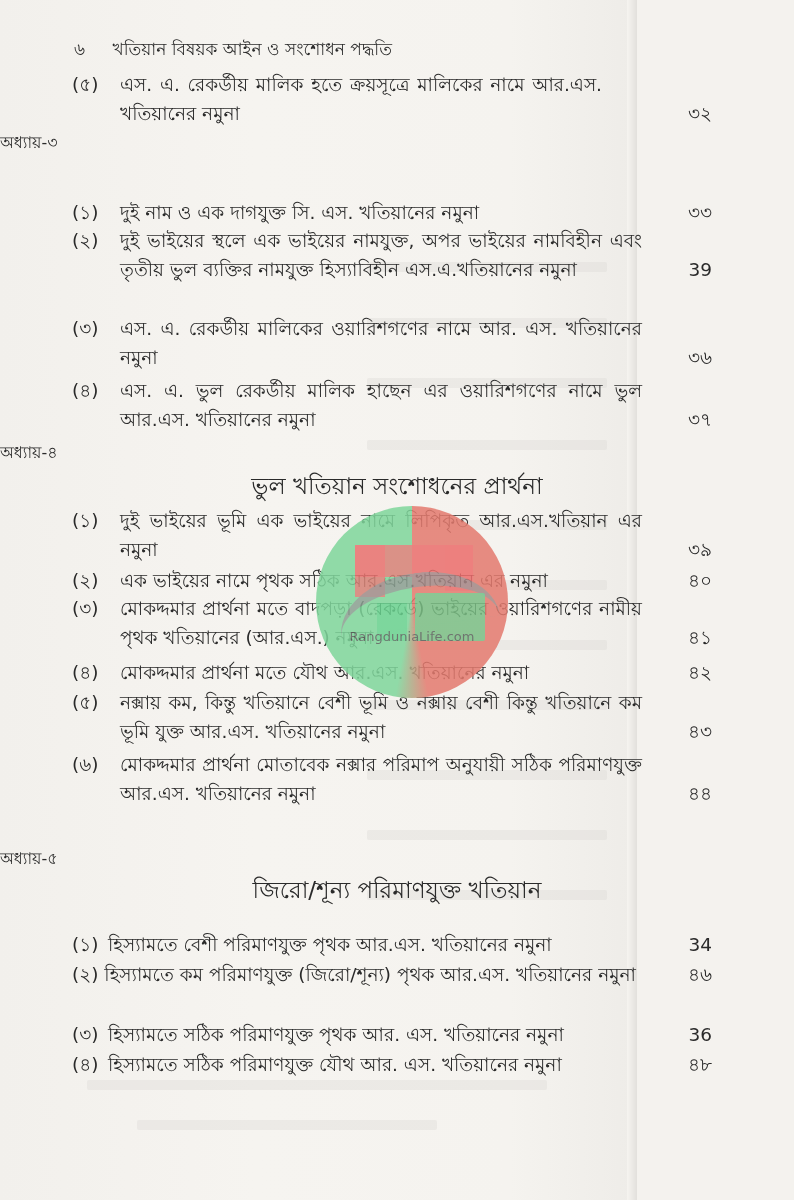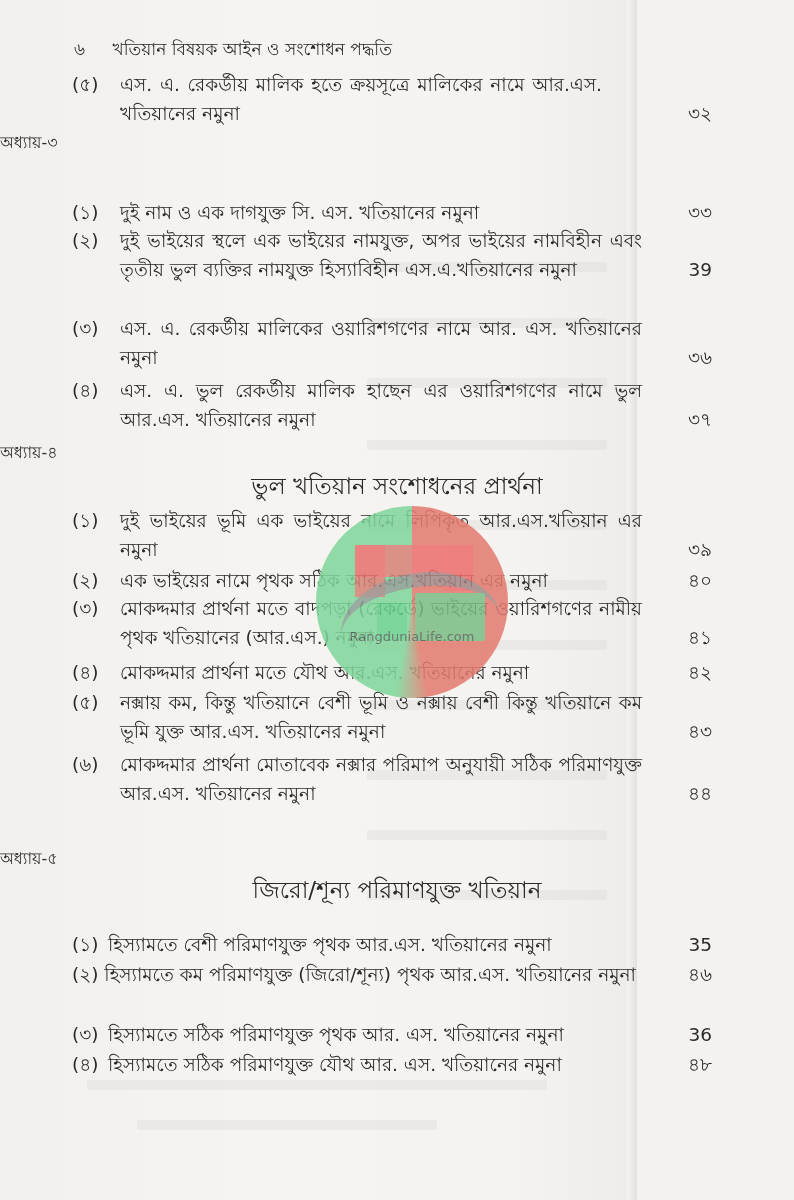--- a/index.html
+++ b/index.html
@@ -248,21 +248,21 @@
     <span class="text" style="padding-right:70px">মোকদ্দমার প্রার্থনা মোতাবেক নক্সার পরিমাপ অনুযায়ী সঠিক পরিমাণযুক্ত আর.এস. খতিয়ানের নমুনা</span>
     <span class="page-no">৪৪</span>
   </div>
 
   <div class="chapter-label" style="top:846px">অধ্যায়-৫</div>
   <div class="chapter-title" style="top:872px">জিরো/শূন্য পরিমাণযুক্ত খতিয়ান</div>
 
   <div class="entry" style="top:930px">
     <span class="num">(১)</span>
     <span class="text" style="padding-left:36px;padding-right:70px">হিস্যামতে বেশী পরিমাণযুক্ত পৃথক আর.এস. খতিয়ানের নমুনা</span>
-    <span class="page-no">35</span>
+    <span class="page-no">34</span>
   </div>
 
   <div class="entry" style="top:960px">
     <span class="text" style="padding-left:0;padding-right:70px;text-indent:0">
       <span>(২)</span>
       <span>হিস্যামতে কম পরিমাণযুক্ত (জিরো/শূন্য) পৃথক আর.এস. খতিয়ানের নমুনা</span>
     </span>
     <span class="page-no">৪৬</span>
   </div>
 

